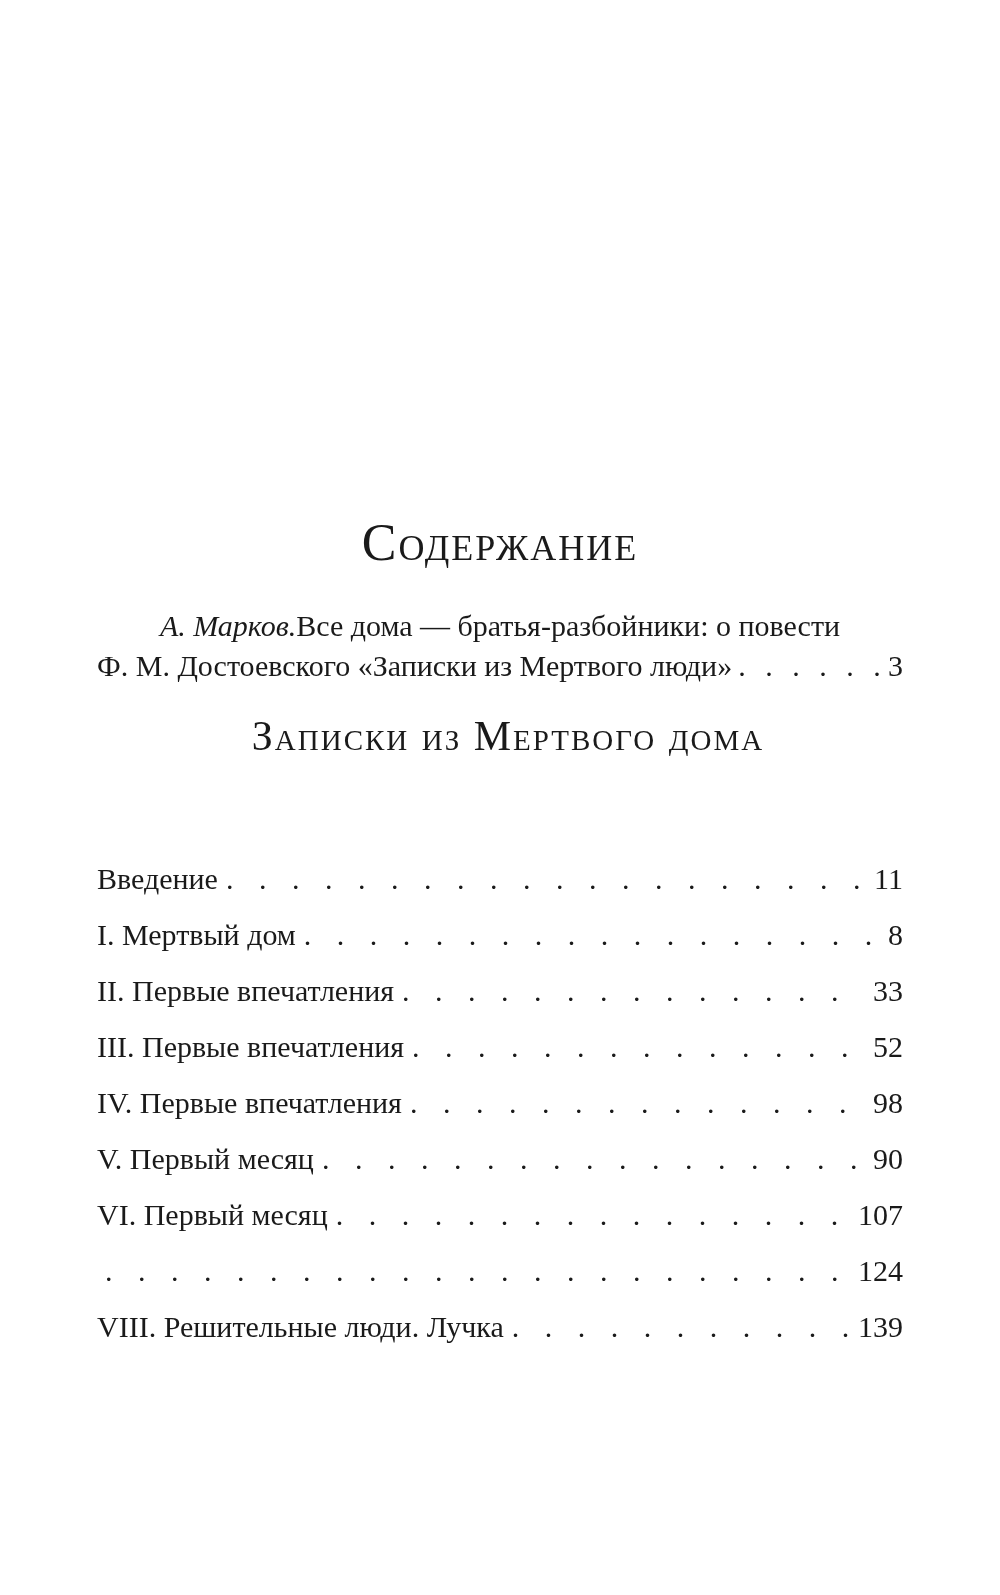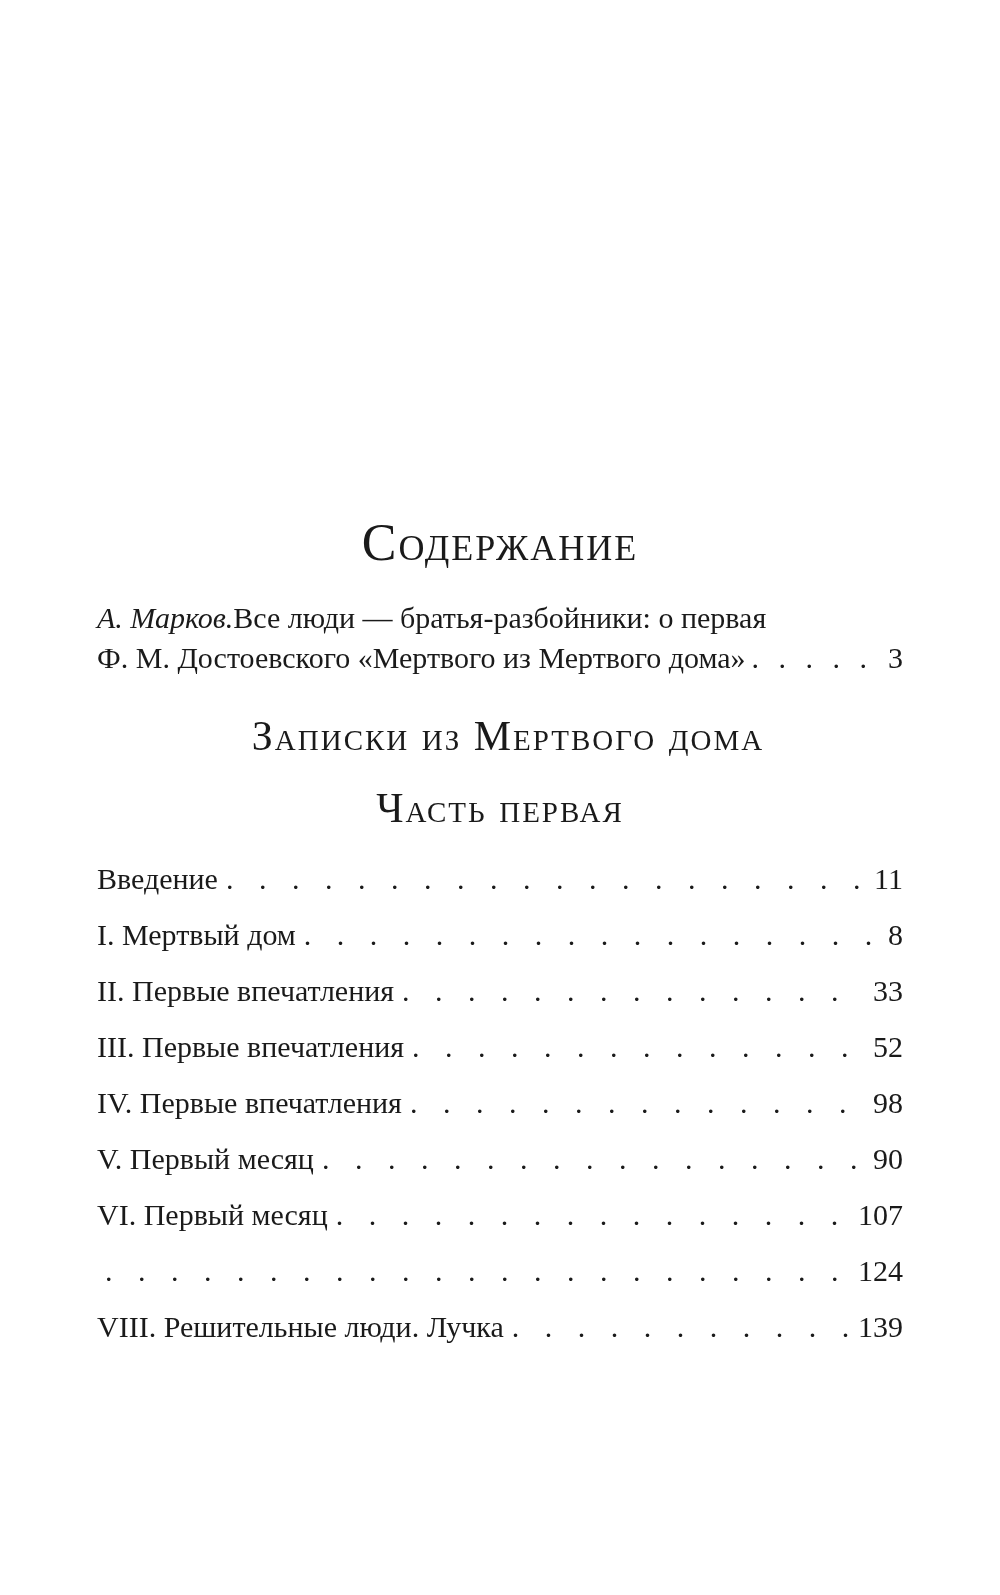--- a/index.html
+++ b/index.html
@@ -35,22 +35,23 @@
     .intro {
       position: absolute;
       left: 97px;
       width: 806px;
       top: 598px;
       font-size: 30px;
       line-height: 40px;
     }
     .intro .line1 {
       display: flex;
-      justify-content: flex-start;
+      justify-content: center;
       white-space: nowrap;
+      margin-top: 8px;
     }
     .intro .line2 {
       display: flex;
       white-space: nowrap;
     }
     .intro .author {
       font-style: italic;
     }
     .intro .lead {
       flex: 1;
@@ -110,31 +111,30 @@
 </head>
 <body>
 
 <div class="page">
 
   <div class="title">Содержание</div>
 
   <div class="intro">
     <div class="line1">
       <span class="author">А. Марков.</span>
-      <span>Все люди — братья-разбойники: о первая</span>
+      <span>Все дома — братья-разбойники: о повести</span>
     </div>
     <div class="line2">
-      <span>Ф. М. Достоевского «Мертвого из Мертвого дома»</span>
+      <span>Ф. М. Достоевского «Записки из Мертвого люди»</span>
       <span class="lead">. . . . . . . . . . . . .</span>
       <span>3</span>
     </div>
   </div>
 
   <div class="work-title">Записки из Мертвого дома</div>
-  <div class="part-title">Часть первая</div>
 
   <ul class="toc">
     <li class="toc-row">
       <span class="label">Введение</span>
       <span class="dots">. . . . . . . . . . . . . . . . . . . . . . . . . . . . . . . . . . . . . . . . . . .</span>
       <span class="pg">11</span>
     </li>
     <li class="toc-row">
       <span class="label">I. Мертвый дом</span>
       <span class="dots">. . . . . . . . . . . . . . . . . . . . . . . . . . . . . . . . . . . . . . . . . . .</span>

